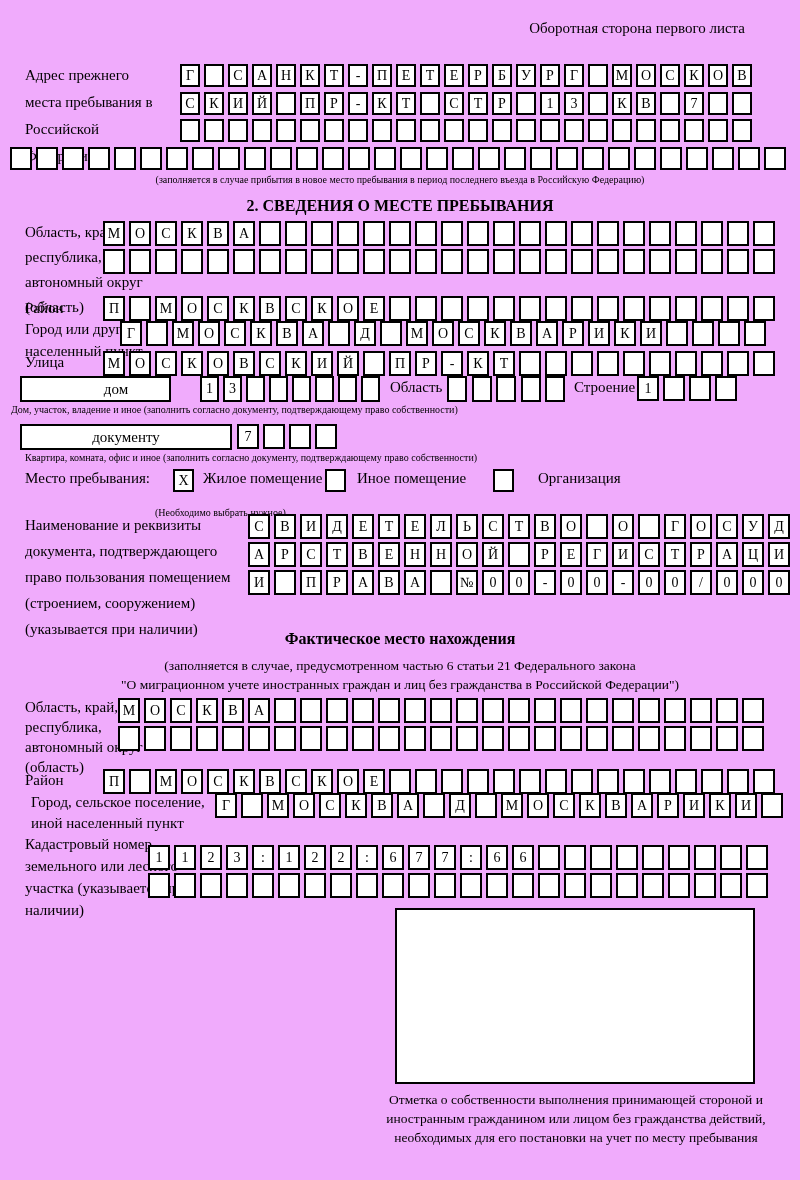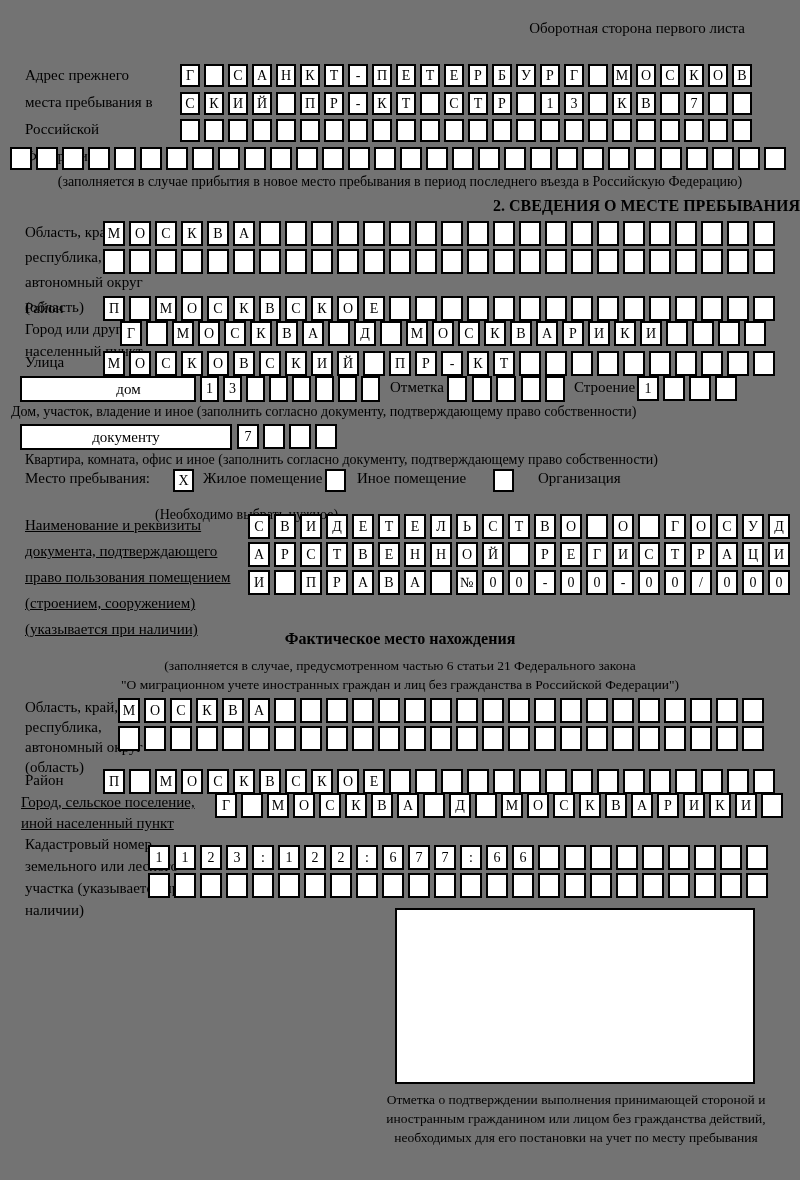--- a/index.html
+++ b/index.html
@@ -1,20 +1,20 @@
 <!DOCTYPE html>
 <html><head>
 <meta charset="utf-8">
 <style>
   html,body{margin:0;padding:0;background:#fff;}
-  #page{position:relative;width:800px;height:1180px;background:#737373;
+  #page{position:relative;width:800px;height:1180px;background:#f0abfc;
         font-family:"Liberation Serif","DejaVu Serif",serif;color:#000;overflow:hidden;}
   .abs{position:absolute;}
   .lbl{font-size:15px;}
-  .cap{font-size:14px;}
+  .cap{font-size:10px;}
   .ttl{font-weight:bold;font-size:16px;width:800px;text-align:center;}
   .center{width:800px;text-align:center;}
   .lh27{line-height:27px}.lh26{line-height:26px}.lh25{line-height:25px}
   .lh22{line-height:22px}.lh21{line-height:21px}.lh20{line-height:20px}.lh19{line-height:19px}
   .boxrow{position:absolute;display:flex;}
   .box{box-sizing:border-box;border:2px solid #000;display:flex;align-items:center;
        justify-content:center;font-size:14px;flex:none;background:#fff;}
   .r-top .box{width:20px;height:23px;margin-right:4px;}
   .r-wide .box{width:22px;height:23px;margin-right:4px;}
   .r-sec .box{width:22px;height:25px;margin-right:4px;}
@@ -140,21 +140,21 @@
       <span class="box"></span>
       <span class="box"></span>
       <span class="box"></span>
       <span class="box"></span>
       <span class="box"></span>
       <span class="box"></span>
       <span class="box"></span>
     </div>
   <div class="abs cap center" style="top:174px;">(заполняется в случае прибытия в новое место пребывания в период последнего въезда в Российскую Федерацию)</div>
 
-  <div class="abs ttl" style="top:197px;text-align:right;">2. СВЕДЕНИЯ О МЕСТЕ ПРЕБЫВАНИЯ</div>
+  <div class="abs ttl" style="top:197px;">2. СВЕДЕНИЯ О МЕСТЕ ПРЕБЫВАНИЯ</div>
 
   <div class="abs lbl lh25" style="left:25px;top:220px;width:118px;">Область, край, республика, автономный округ (область)</div>
   <div class="boxrow r-sec" style="left:103px;top:221px;">
       <span class="box">М</span>
       <span class="box">О</span>
       <span class="box">С</span>
       <span class="box">К</span>
       <span class="box">В</span>
       <span class="box">А</span>
       <span class="box"></span>
@@ -290,32 +290,32 @@
       <span class="box"></span>
       <span class="box"></span>
       <span class="box"></span>
       <span class="box"></span>
       <span class="box"></span>
       <span class="box"></span>
       <span class="box"></span>
     </div>
 
   <div class="abs" style="left:0;top:376px;width:800px;height:28px;">
-    <div class="typebox" style="left:20px;top:0;width:176px;height:26px;padding-left:41px;">дом</div>
+    <div class="typebox" style="left:20px;top:0;width:151px;height:26px;padding-left:41px;">дом</div>
     <div class="boxrow r-house" style="left:200px;top:0;">
         <span class="box">1</span>
         <span class="box">3</span>
         <span class="box"></span>
         <span class="box"></span>
         <span class="box"></span>
         <span class="box"></span>
         <span class="box"></span>
         <span class="box"></span>
       </div>
-    <div class="abs lbl" style="left:390px;top:3px;">Отметка</div>
+    <div class="abs lbl" style="left:390px;top:3px;">Область</div>
     <div class="boxrow r-k" style="left:447px;top:0;">
         <span class="box"></span>
         <span class="box"></span>
         <span class="box"></span>
         <span class="box"></span>
         <span class="box"></span>
       </div>
     <div class="abs lbl" style="left:574px;top:3px;">Строение</div>
     <div class="boxrow r-sec" style="left:637px;top:0;">
         <span class="box">1</span>
@@ -341,21 +341,21 @@
     <div class="abs lbl" style="left:203px;top:1px;">Жилое помещение</div>
     <div class="cb" style="left:325px;top:0;"></div>
     <div class="abs lbl" style="left:357px;top:1px;">Иное помещение</div>
     <div class="cb" style="left:493px;top:0;"></div>
     <div class="abs lbl" style="left:538px;top:1px;">Организация</div>
   </div>
 
   <div class="abs cap" style="left:25px;top:452px;">Квартира, комната, офис и иное (заполнить согласно документу, подтверждающему право собственности)</div>
   <div class="abs cap" style="left:155px;top:496px;margin-top:11px;">(Необходимо выбрать нужное)</div>
 
-  <div class="abs lbl lh26" style="left:25px;top:512px;width:220px;text-decoration:underline;">Наименование и реквизиты документа, подтверждающего право пользования помещением (строением, сооружением) (указывается при наличии)</div>
+  <div class="abs lbl lh26" style="left:25px;top:512px;width:220px;">Наименование и реквизиты документа, подтверждающего право пользования помещением (строением, сооружением) (указывается при наличии)</div>
   <div class="boxrow r-doc" style="left:248px;top:514px;">
       <span class="box">С</span>
       <span class="box">В</span>
       <span class="box">И</span>
       <span class="box">Д</span>
       <span class="box">Е</span>
       <span class="box">Т</span>
       <span class="box">Е</span>
       <span class="box">Л</span>
       <span class="box">Ь</span>
@@ -502,21 +502,21 @@
       <span class="box"></span>
       <span class="box"></span>
       <span class="box"></span>
       <span class="box"></span>
       <span class="box"></span>
       <span class="box"></span>
       <span class="box"></span>
       <span class="box"></span>
     </div>
 
-  <div class="abs lbl lh21" style="left:21px;top:792px;width:198px;text-decoration:underline;">Город, сельское поселение, иной населенный пункт</div>
+  <div class="abs lbl lh21" style="left:31px;top:792px;width:198px;">Город, сельское поселение, иной населенный пункт</div>
   <div class="boxrow r-sec" style="left:215px;top:793px;">
       <span class="box">Г</span>
       <span class="box"></span>
       <span class="box">М</span>
       <span class="box">О</span>
       <span class="box">С</span>
       <span class="box">К</span>
       <span class="box">В</span>
       <span class="box">А</span>
       <span class="box"></span>
@@ -583,15 +583,15 @@
       <span class="box"></span>
       <span class="box"></span>
       <span class="box"></span>
       <span class="box"></span>
       <span class="box"></span>
       <span class="box"></span>
       <span class="box"></span>
     </div>
 
   <div class="stampbox" style="left:395px;top:908px;width:360px;height:176px;"></div>
-  <div class="abs lh19" style="left:385px;top:1090px;width:382px;text-align:center;font-size:13.5px;">Отметка о подтверждении выполнения принимающей стороной и иностранным гражданином или лицом без гражданства действий, необходимых для его постановки на учет по месту пребывания</div>
+  <div class="abs lh19" style="left:385px;top:1090px;width:382px;text-align:center;font-size:13.5px;">Отметка о собственности выполнения принимающей стороной и иностранным гражданином или лицом без гражданства действий, необходимых для его постановки на учет по месту пребывания</div>
 
 </div>
 
 </body></html>

